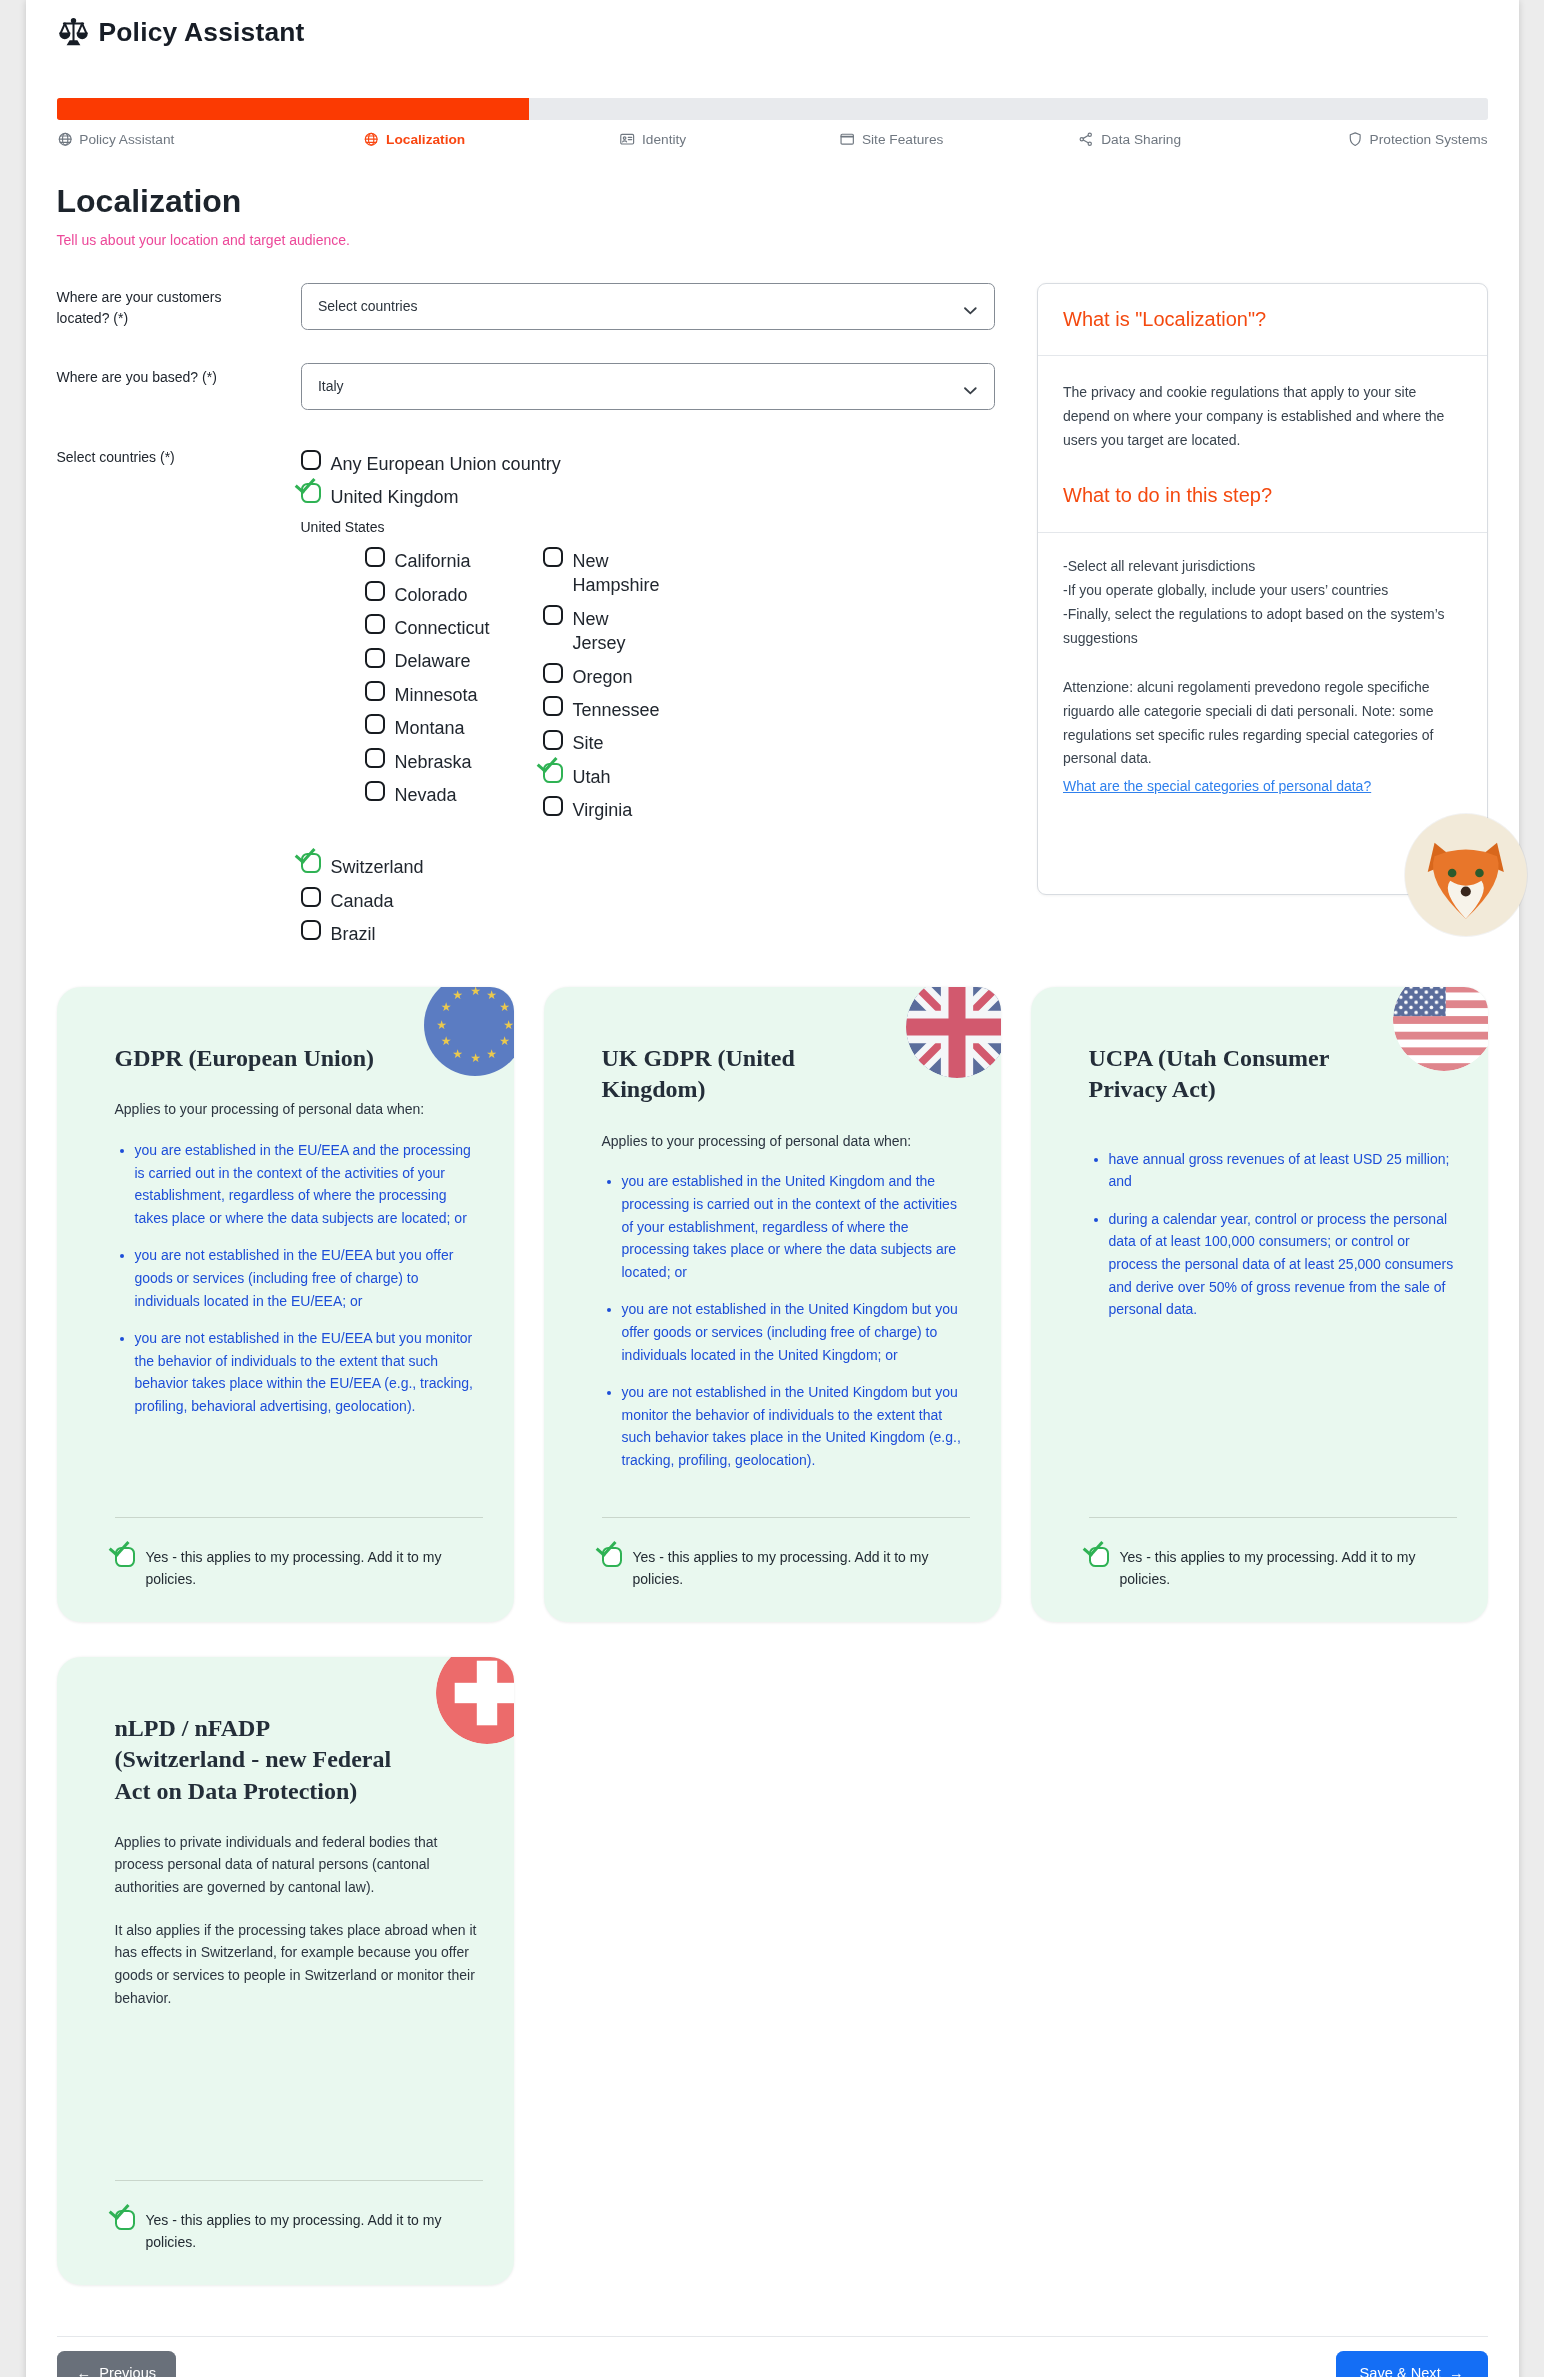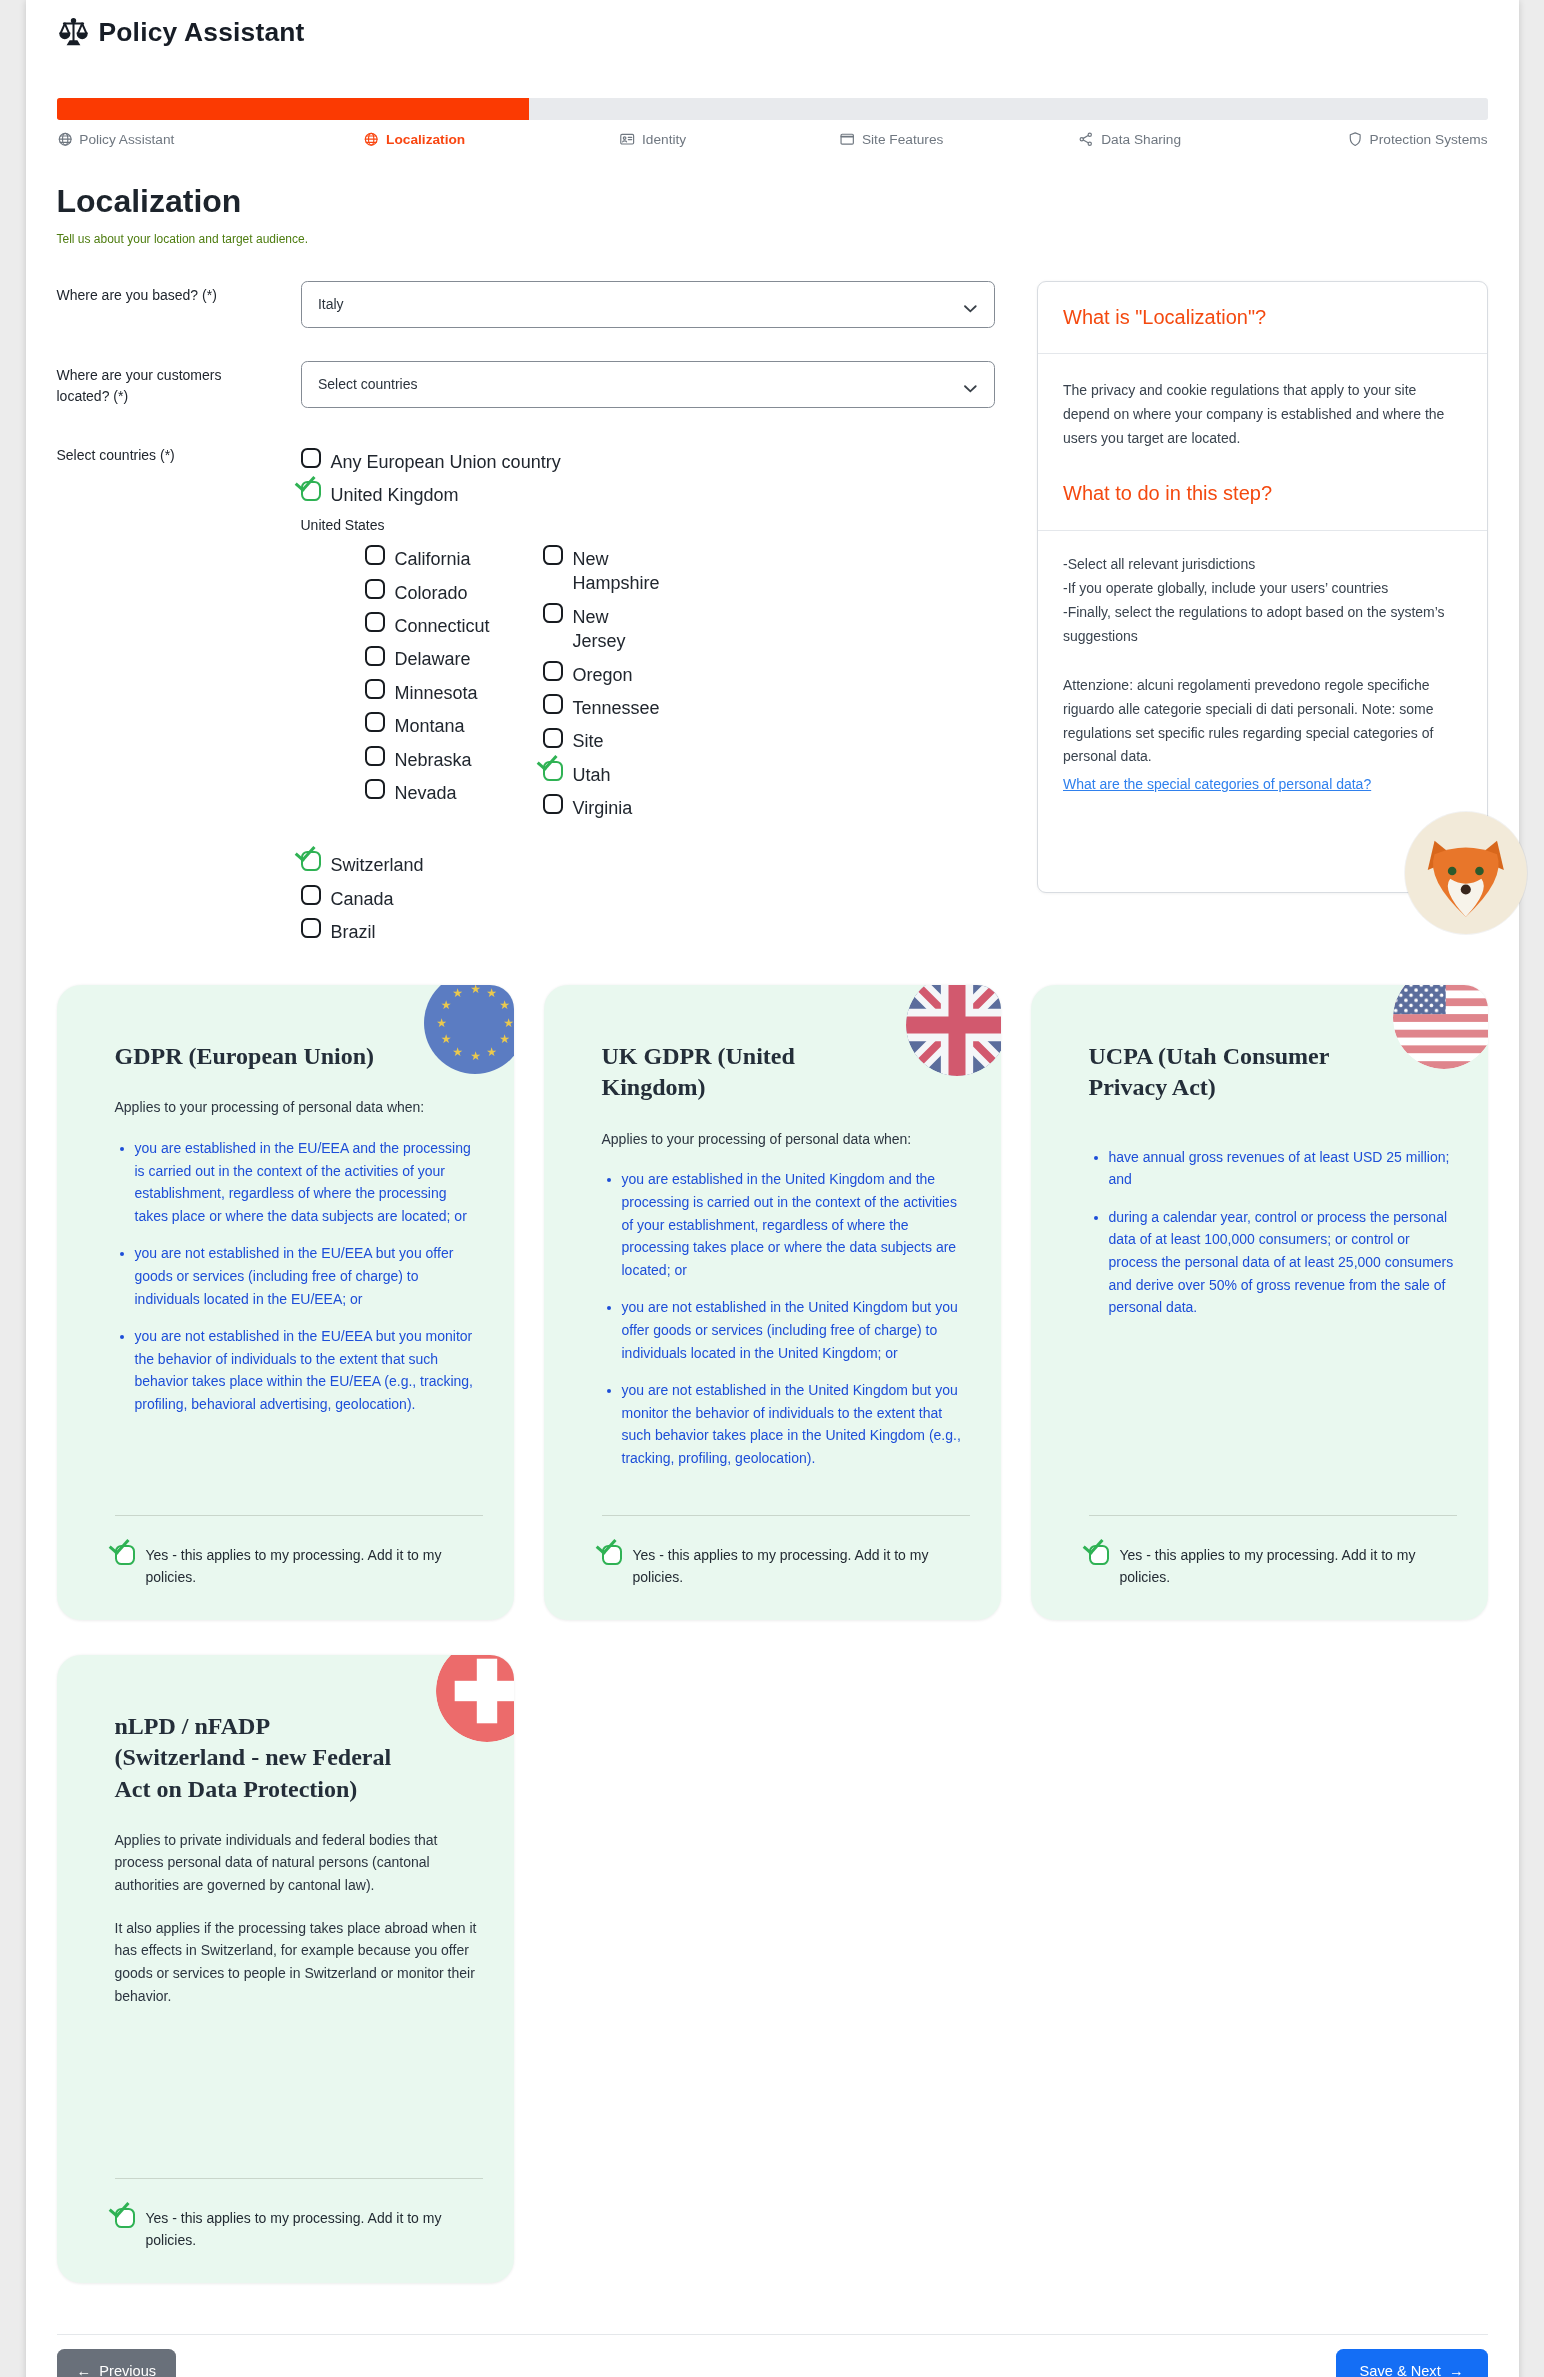--- a/index.html
+++ b/index.html
@@ -15,21 +15,21 @@
   
   .steps{display:flex;margin-top:11px;}
   .step{flex:1;display:flex;align-items:center;justify-content:center;gap:6.4px;font-size:13.7px;color:#6f7780;cursor:pointer;white-space:nowrap;}
   .step:first-child{justify-content:flex-start;}
   .step:last-child{justify-content:flex-end;}
   .step .s-ic{width:16.4px;height:16.4px;display:inline-flex;}
   .step .s-ic svg{width:100%;height:100%;stroke:currentColor;fill:none;stroke-width:1.7;stroke-linecap:round;stroke-linejoin:round;}
   .step.active{color:#f94611;font-weight:700;}
   
   .page-title{font-size:32px;font-weight:600;margin:35px 0 11px;color:#1d242c;}
-  .page-sub{font-size:12px;color:#4d7c0f;margin:12px 0 35px;}
+  .page-sub{font-size:14px;color:#ec4899;margin:12px 0 35px;}
   
   .top{display:flex;align-items:flex-start;}
   .left{flex:1;max-width:938px;}
   .frow{display:flex;margin-bottom:33px;}
   .flabel{width:193px;flex:none;font-size:14px;line-height:1.5;padding-top:4.6px;color:#20262e;}
   .fctrl{flex:1;margin-left:51px;}
   .select{height:47px;border:0.9px solid #848b94;border-radius:6.4px;background:#fff;display:flex;align-items:center;justify-content:space-between;padding:0 16.4px;font-size:14px;color:#2b333c;cursor:pointer;box-sizing:border-box;}
   .select .chev{width:12.7px;height:8.2px;}
   .select .chev svg{width:100%;height:100%;stroke:#3a4149;stroke-width:1.8;fill:none;stroke-linecap:round;}
   
@@ -170,36 +170,36 @@
     </div>
   </nav>
 
   <h2 class="page-title">Localization</h2>
   <p class="page-sub">Tell us about your location and target audience.</p>
 
   <div class="top">
     <div class="left">
 
       <div class="frow">
-        <div class="flabel">Where are you based? (*)</div>
+        <div class="flabel">Where are your customers located? (*)</div>
         <div class="fctrl">
           <div class="select">
-            <span>Italy</span>
+            <span>Select countries</span>
             <span class="chev"><svg viewBox="0 0 12.4 7.6">
                   <path d="M1 1l5.2 5L11.4 1"></path>
                 </svg></span>
           </div>
         </div>
       </div>
 
       <div class="frow">
-        <div class="flabel">Where are your customers located? (*)</div>
+        <div class="flabel">Where are you based? (*)</div>
         <div class="fctrl">
           <div class="select">
-            <span>Select countries</span>
+            <span>Italy</span>
             <span class="chev"><svg viewBox="0 0 12.4 7.6">
                   <path d="M1 1l5.2 5L11.4 1"></path>
                 </svg></span>
           </div>
         </div>
       </div>
 
       <div class="frow">
         <div class="flabel">Select countries (*)</div>
         <div class="fctrl">

